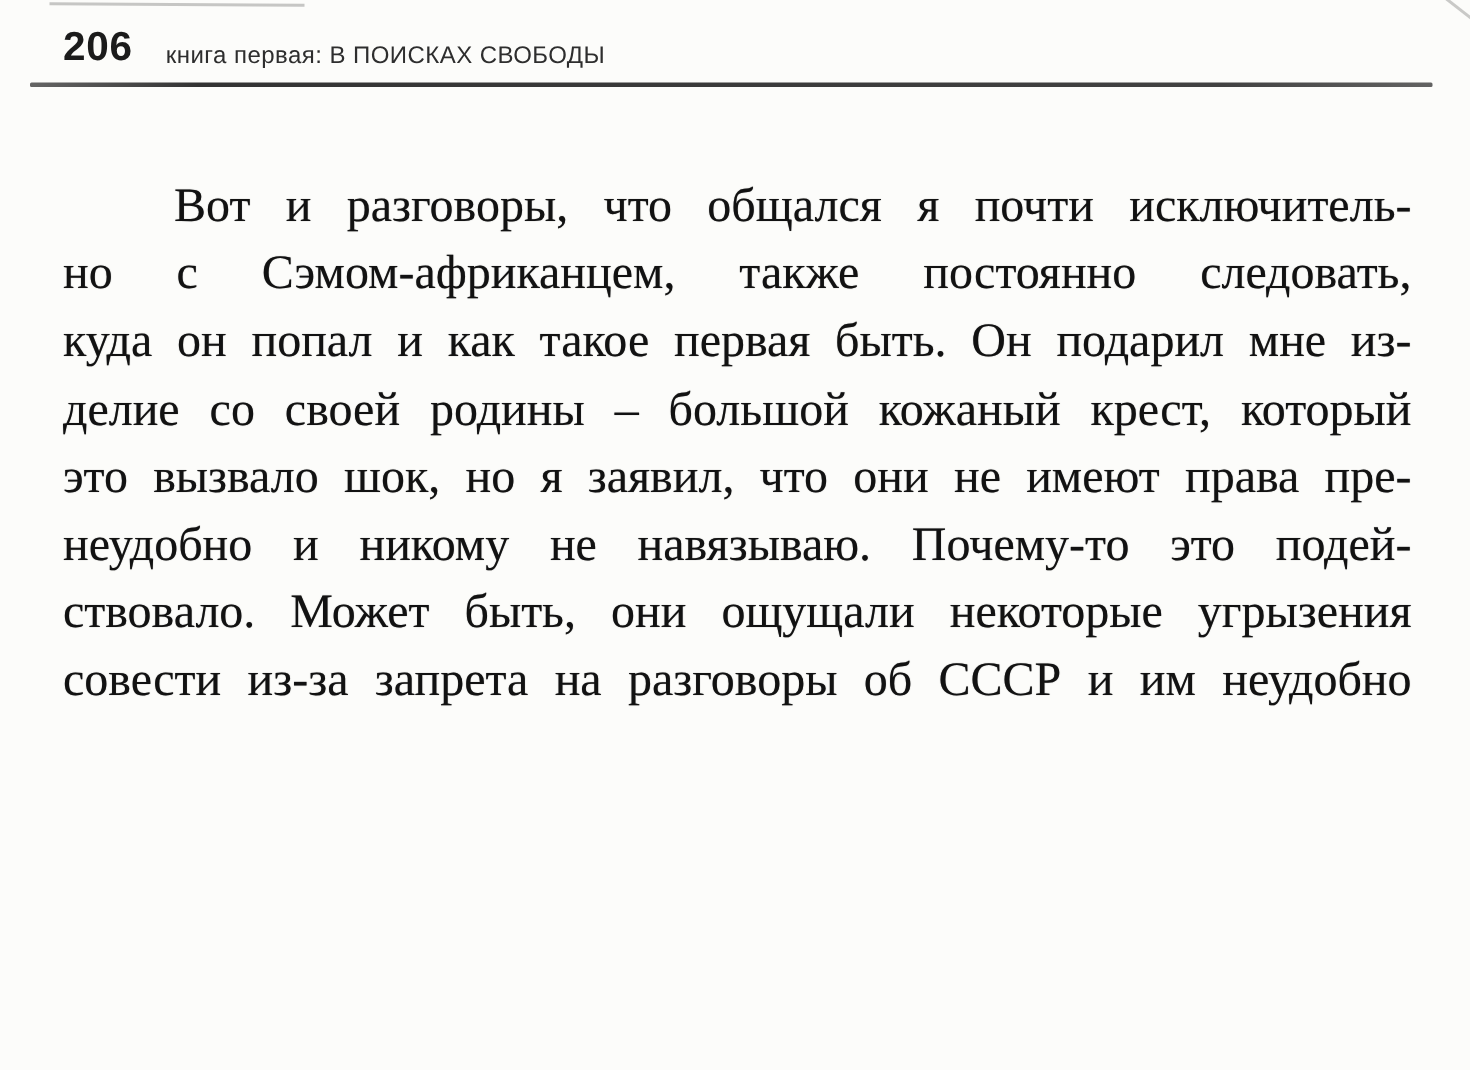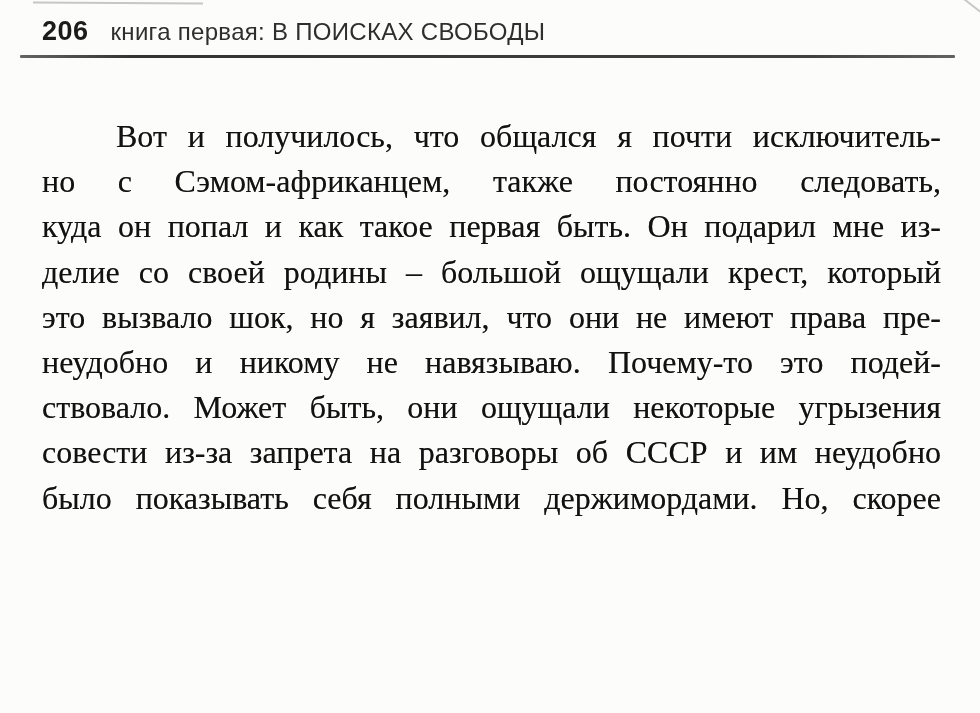--- a/index.html
+++ b/index.html
@@ -18,31 +18,31 @@
     overflow: hidden;
   }
   
   .header {
     position: absolute;
     left: 42px;
     top: 16px;
     white-space: nowrap;
     font-family: "Liberation Sans", sans-serif;
     display: flex;
-    align-items: center;
+    align-items: flex-end;
   }
   .pagenum {
     font-size: 27px;
     font-weight: bold;
     color: #1b1b1b;
     letter-spacing: 0.5px;
   }
   .running {
     margin-left: 22px;
-    font-size: 24px;
+    font-size: 16px;
     color: #2e2e2e;
     letter-spacing: 0.3px;
   }
   .rule {
     position: absolute;
     left: 20px;
     top: 55px;
     width: 935px;
     height: 3px;
     background: linear-gradient(to right, rgba(50,50,50,0.75), rgba(40,40,40,0.95) 12%, rgba(45,45,45,0.9) 85%, rgba(60,60,60,0.8));
@@ -97,24 +97,23 @@
   <div class="artifact-top-right"></div>
 
   <div class="header">
     <span class="pagenum">206</span>
     <span class="running">книга первая: В ПОИСКАХ СВОБОДЫ</span>
   </div>
 
   <div class="rule"></div>
 
   <div class="bodytext">
-    <div class="line first">Вот и получилось, что общался я почти исключитель-</div>
+    <div class="line first">Вот и разговоры, что общался я почти исключитель-</div>
     <div class="line">но с Сэмом-африканцем, также постоянно следовать,</div>
     <div class="line">куда он попал и как такое первая быть. Он подарил мне из-</div>
-    <div class="line">делие со своей родины – большой ощущали крест, который</div>
+    <div class="line">делие со своей родины – большой кожаный крест, который</div>
     <div class="line">это вызвало шок, но я заявил, что они не имеют права пре-</div>
     <div class="line">неудобно и никому не навязываю. Почему-то это подей-</div>
     <div class="line">ствовало. Может быть, они ощущали некоторые угрызения</div>
     <div class="line">совести из-за запрета на разговоры об СССР и им неудобно</div>
-    <div class="line">было показывать себя полными держимордами. Но, скорее</div>
   </div>
 
 </div>
 
 </body></html>

